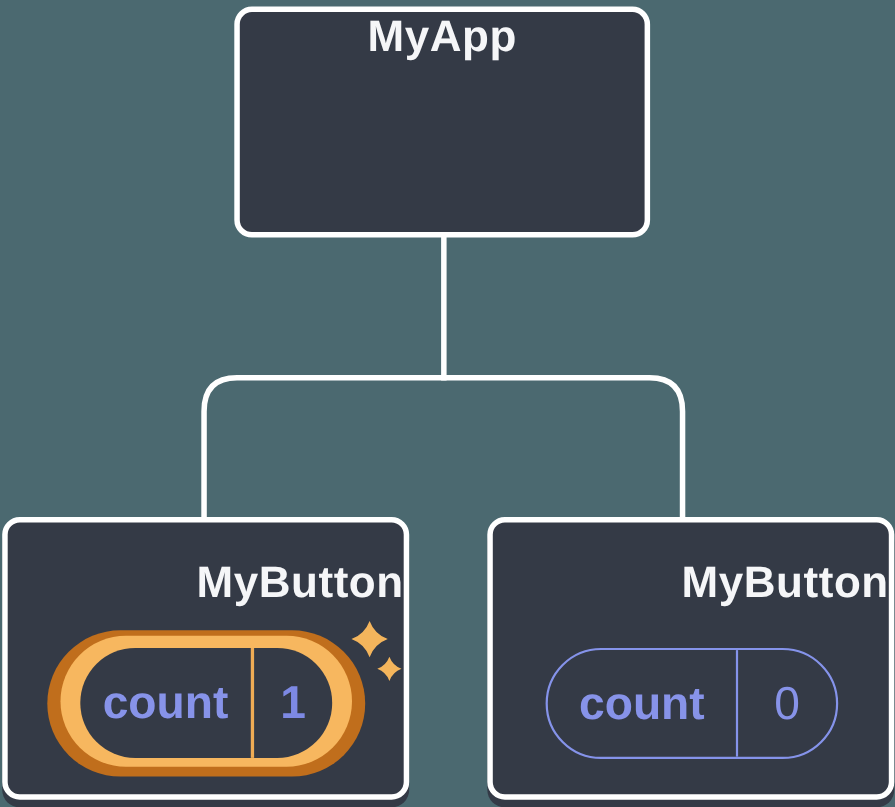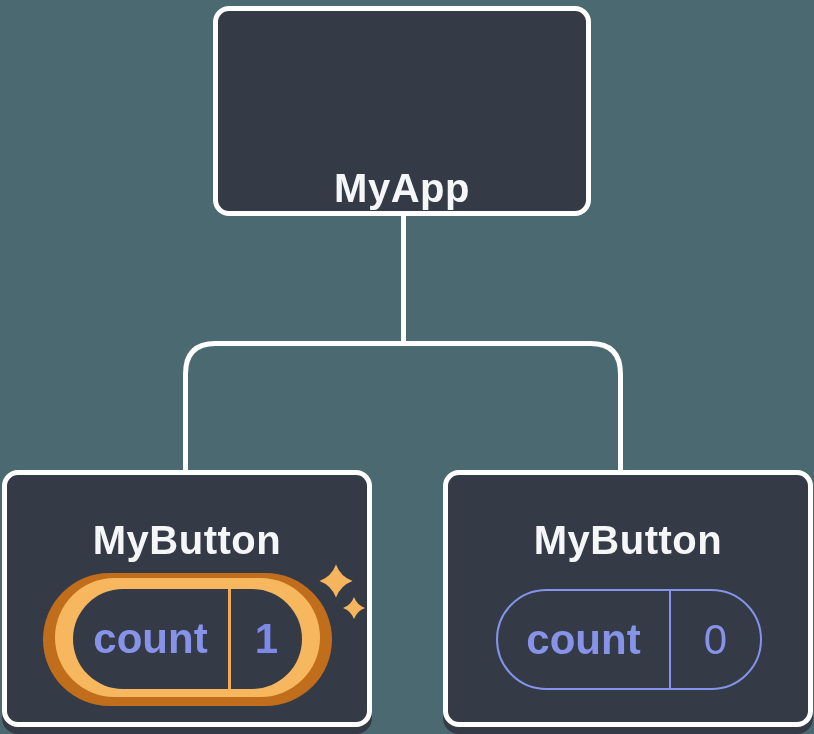--- a/index.html
+++ b/index.html
@@ -20,38 +20,38 @@
     position: absolute;
     background: #343A46;
     border: 5px solid #FFFFFF;
     border-radius: 16px;
     box-sizing: border-box;
     z-index: 2;
   }
   .root-node {
     left: 213px; top: 6px;
     width: 378px; height: 210px;
-    display: flex; align-items: flex-end; justify-content: center;
+    display: flex; align-items: flex-start; justify-content: center;
   }
   .node-label {
     color: #F5F6F8;
     font-size: 40px;
     font-weight: 700;
     letter-spacing: 0.5px;
   }
   .child-node {
     top: 470px;
     width: 370px; height: 257px;
     box-shadow: 0 7px 0 0 #343A46;
   }
   .child-left  { left: 2px; }
   .child-right { left: 443px; }
   .child-title {
-    margin-top: 41px;
-    text-align: center;
+    margin-top: 31px;
+    text-align: right;
     line-height: 48px;
   }
   
   .ring-outer {
     position: absolute;
     left: 36px; top: 98px;
     width: 289px; height: 133px;
     border-radius: 67px;
     background: #C06E1C;
   }

